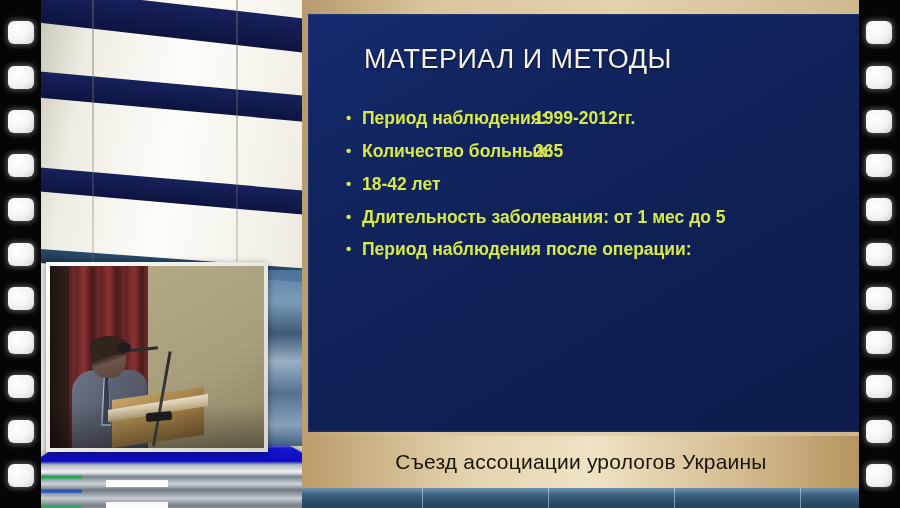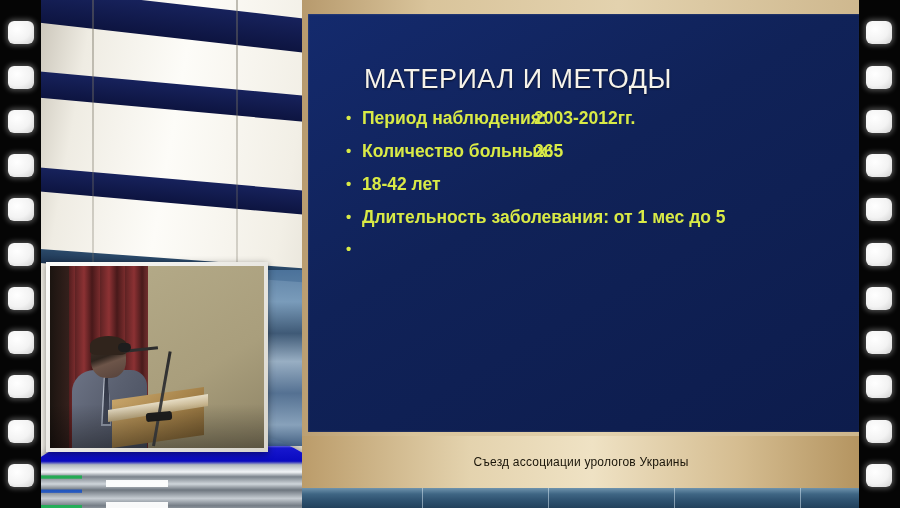--- a/index.html
+++ b/index.html
@@ -186,21 +186,20 @@
     box-shadow:inset 0 0 2px rgba(255,255,255,.25);
   }
   .slide-title {
     position:absolute; left:0; top:30px; width:420px;
     text-align:center;
     color:#f6f3ea;
     font-size:27px;
     letter-spacing:.5px;
     font-weight:400;
     text-shadow:0 1px 2px rgba(0,0,0,.6);
-    margin-top:20px;
   }
 
   
   .logo {
     position:absolute; right:-14px; top:18px; width:110px; height:62px;
   }
   .logo-uro {
     position:absolute; left:2px; top:28px;
     color:#5c8b2e; font-size:16px; font-weight:bold; letter-spacing:-.5px;
   }
@@ -241,21 +240,21 @@
   u.pm { text-decoration:underline; text-underline-offset:1px; }
 
   
   .slide-footer {
     position:absolute; left:0; bottom:20px; width:100%; height:52px;
     background:linear-gradient(90deg,#bb9c6a 0%, #e4d3ae 30%, #efe2c4 52%, #d5bd91 78%, #b49460 100%);
     display:flex; align-items:center; justify-content:center;
   }
   .footer-text {
     color:#1a1509;
-    font-size:12px;
+    font-size:21px;
     letter-spacing:.2px;
   }
   .slide-bottom-strip {
     position:absolute; left:0; bottom:0; width:100%; height:20px;
     background:linear-gradient(180deg,#6f93ad 0%, #3f6684 30%, #2f5371 60%, #22415c 100%);
   }
   .sbs-seam {
     position:absolute; top:0; width:1px; height:100%;
     background:rgba(220,235,245,.5);
   }
@@ -329,21 +328,21 @@
         <div class="slide-title">МАТЕРИАЛ И МЕТОДЫ</div>
 
 
         <div class="bullets">
 
           <div class="bullet-row r1">
             <span class="bullet-dot">•</span>
             <span class="bullet-content">
               <span class="bl-line">
                 <span class="bl-label">Период наблюдения:</span>
-                <span class="bl-value">2003-2012гг.</span>
+                <span class="bl-value">1999-2012гг.</span>
               </span>
             </span>
           </div>
 
           <div class="bullet-row r2">
             <span class="bullet-dot">•</span>
             <span class="bullet-content">
               <span class="bl-line">
                 <span class="bl-label">Количество больных:</span>
                 <span class="bl-value">265</span>
@@ -363,20 +362,21 @@
           <div class="bullet-row">
             <span class="bullet-dot">•</span>
             <span class="bullet-content">
               <span class="bl-plain">Длительность заболевания: от 1 мес до 5</span>
             </span>
           </div>
 
           <div class="bullet-row">
             <span class="bullet-dot">•</span>
             <span class="bullet-content">
+              <span class="bl-plain">Период наблюдения после операции:</span>
             </span>
           </div>
 
         </div>
       </div>
 
       <div class="slide-footer">
         <span class="footer-text">Съезд ассоциации урологов Украины</span>
       </div>
 

